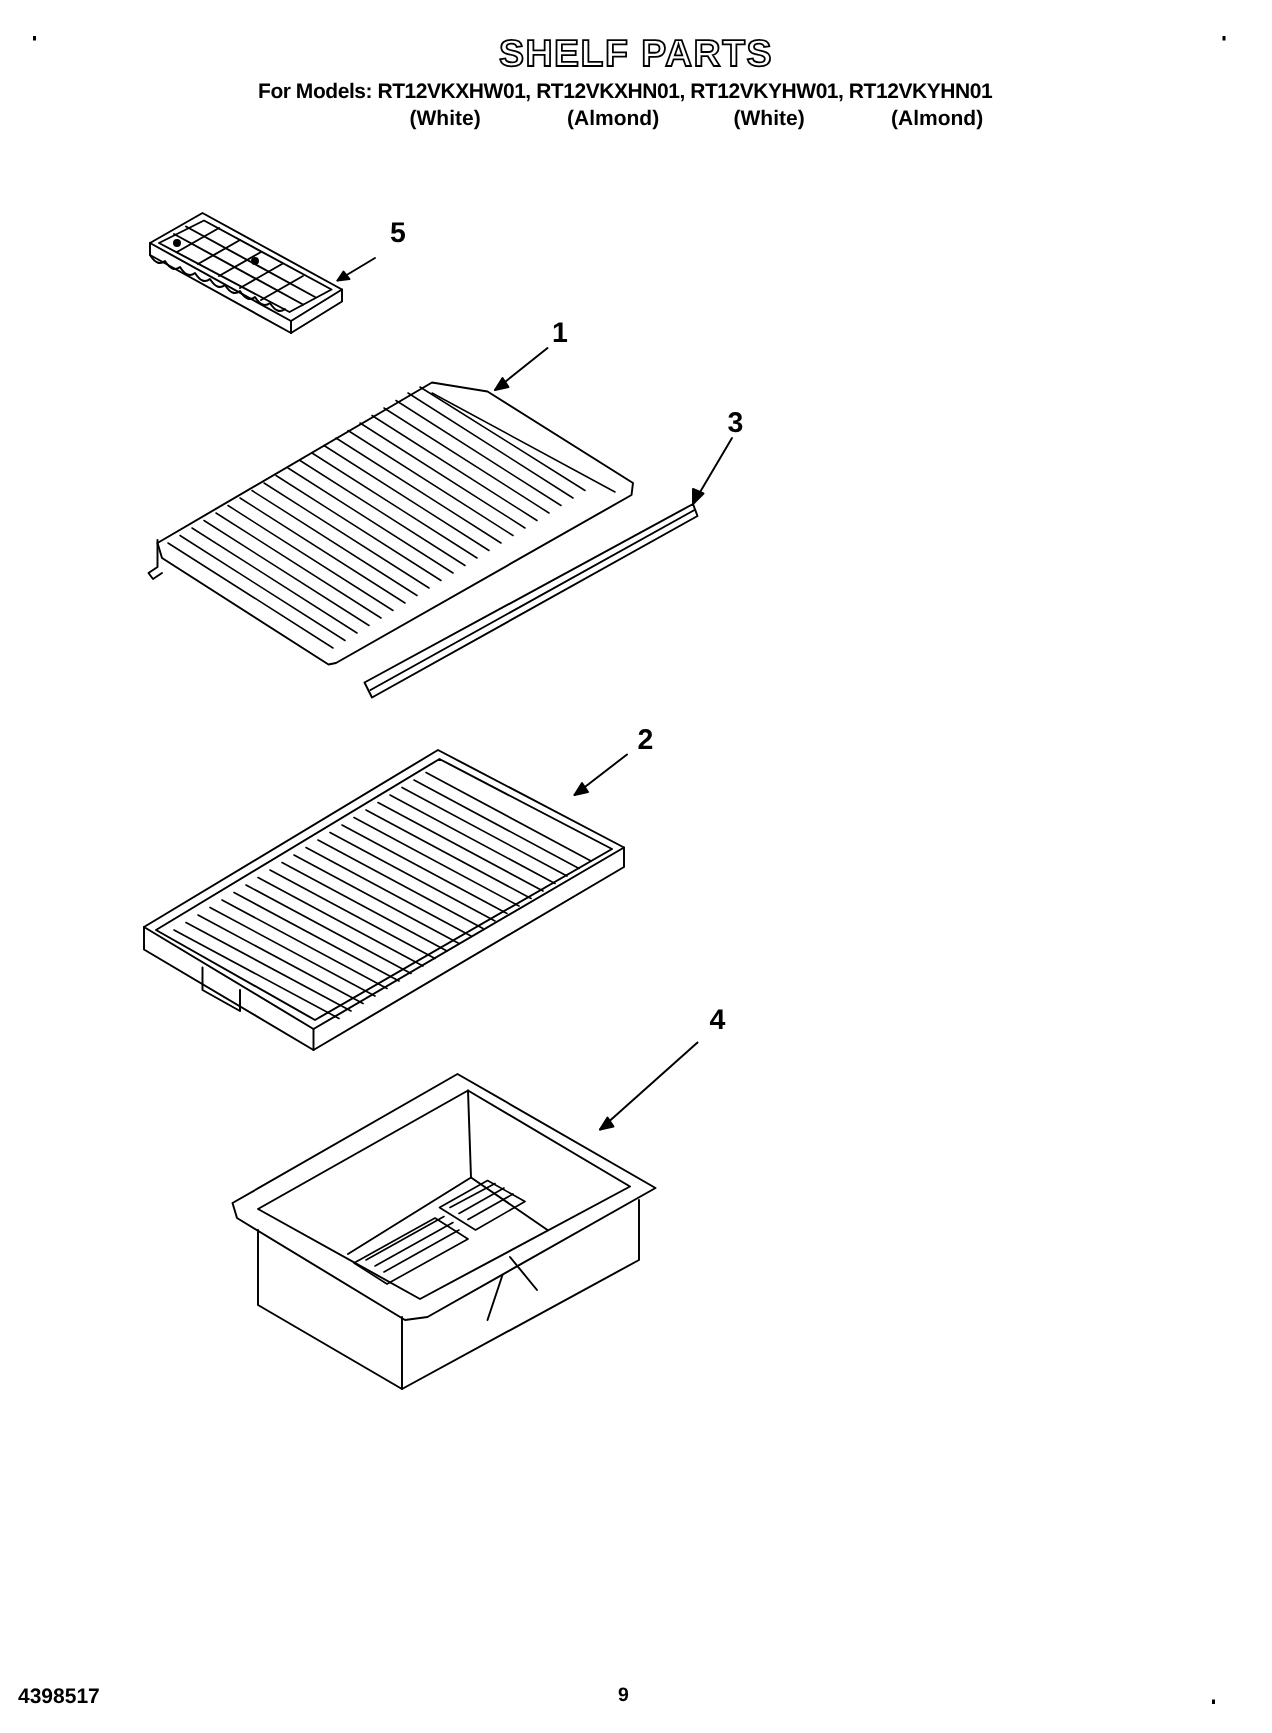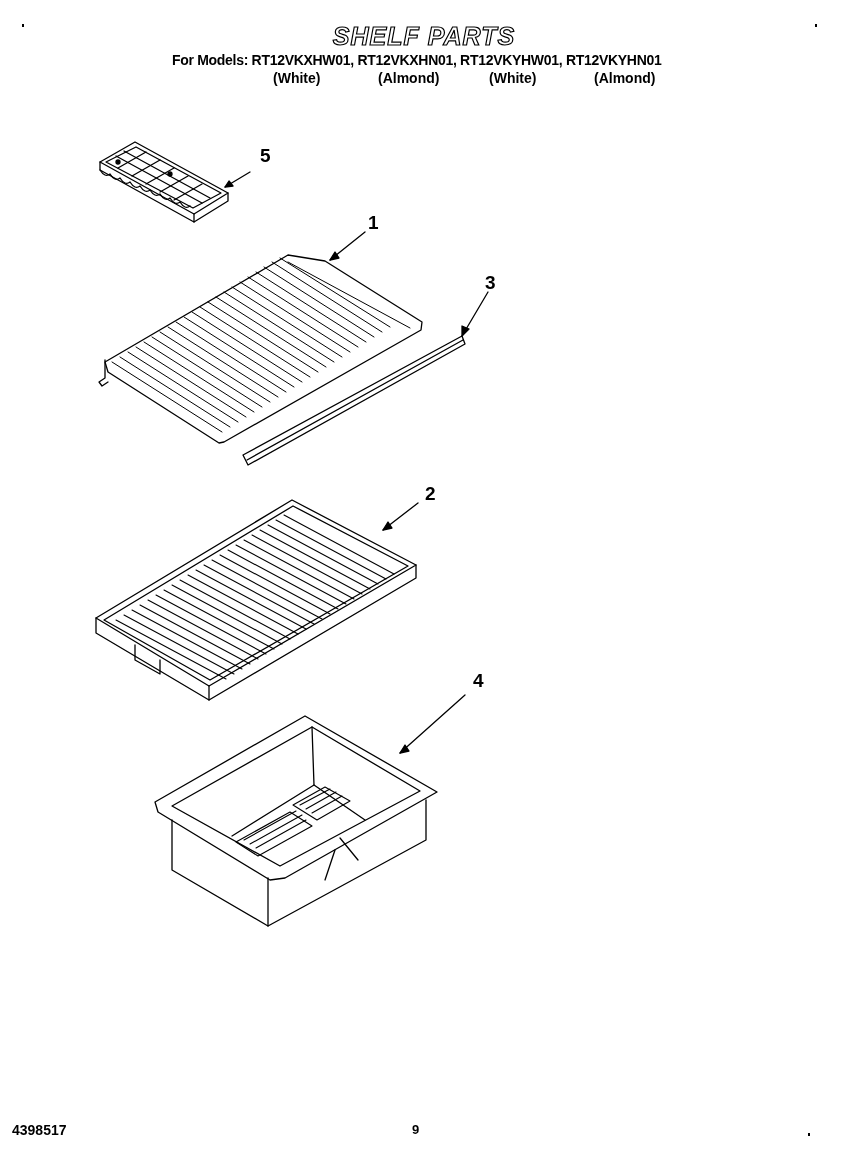--- a/index.html
+++ b/index.html
@@ -1,17 +1,17 @@
 <!DOCTYPE html>
 <html><head>
 <meta charset="utf-8">
 <style>
   html,body{margin:0;padding:0;background:#fff;}
   body{width:848px;height:1155px;position:relative;overflow:hidden;font-family:"Liberation Sans",sans-serif;color:#000;}
-  .title{position:absolute;top:22px;left:0;width:848px;text-align:center;font-size:25px;font-weight:bold;letter-spacing:1px;color:#fff;font-style:italic;-webkit-text-stroke:1.2px #000;}
+  .title{position:absolute;top:22px;left:0;width:848px;text-align:center;font-size:25px;font-weight:bold;letter-spacing:1px;color:#fff;-webkit-text-stroke:1.2px #000;}
   .models{position:absolute;top:52px;left:160px;width:520px;font-size:14px;font-weight:bold;white-space:nowrap;letter-spacing:-0.3px;padding-left:12px;}
   .colors{position:absolute;top:70px;left:0;width:752px;height:20px;font-size:14px;font-weight:bold;}
   .colors span{position:absolute;}
   .callout{position:absolute;font-size:19px;font-weight:bold;}
   .footer-left{position:absolute;top:1122px;left:12px;font-size:14px;font-weight:bold;}
   .footer-center{position:absolute;top:1122px;left:412px;font-size:13px;font-weight:bold;}
   .dot{position:absolute;width:2px;height:3px;background:#000;}
   svg{position:absolute;left:0;top:0;}
 </style>
 </head>

